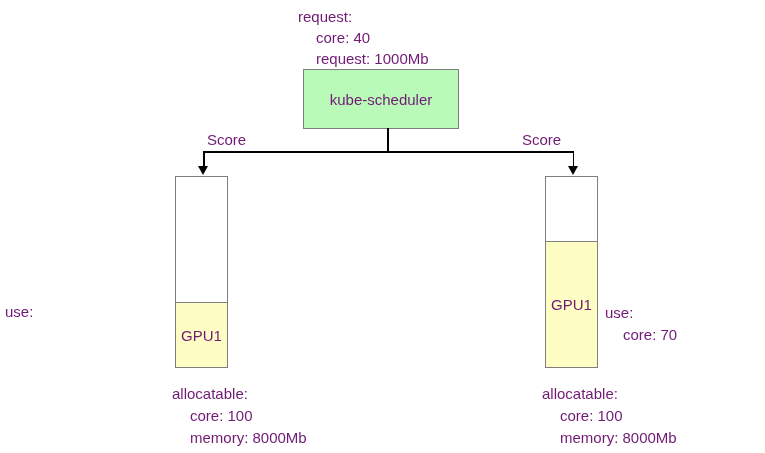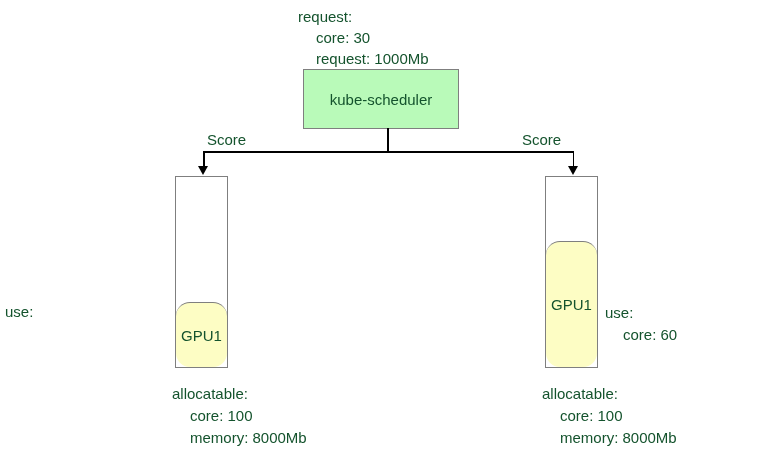--- a/index.html
+++ b/index.html
@@ -1,19 +1,19 @@
 <!DOCTYPE html>
 <html style="--scheduler-fill: #b9fab9; --usage-fill: #fdfdc4; --box-border: #7f7f7f; --connector: #000000;"><head>
 <meta charset="utf-8">
 <style>
   html,body{margin:0;padding:0;background:#fff;}
   #canvas{
     position:relative;width:765px;height:453px;background:#ffffff;
     font-family:"Liberation Sans","DejaVu Sans",sans-serif;
-    font-size:15px;color:#14532d;overflow:hidden;
+    font-size:15px;color:#701a75;overflow:hidden;
   }
   .abs{position:absolute;}
   .textblock{line-height:21px;white-space:nowrap;}
   .textblock .indent{padding-left:18px;}
   .textblock.wide{line-height:22px;}
   
   .scheduler{
     left:303px;top:69px;width:154px;height:58px;
     background:var(--scheduler-fill,#b9fab9);
     border:1px solid var(--box-border,#7f7f7f);
@@ -40,39 +40,39 @@
   .node{
     width:51px;height:190px;top:176px;
     background:#ffffff;border:1px solid var(--box-border,#7f7f7f);
   }
   .nodeL{left:175px;}
   .nodeR{left:545px;}
   .usage{
     position:absolute;left:0;right:0;bottom:0;
     background:var(--usage-fill,#fdfdc4);
     border-top:1px solid var(--box-border,#7f7f7f);
-    display:flex;align-items:center;justify-content:center;border-radius:14px;
+    display:flex;align-items:center;justify-content:center;
   }
   .nodeL .usage{height:64px;}
   .nodeR .usage{height:125px;}
   
   .request{left:298px;top:6px;}
   .useL{left:5px;top:301px;}
   .useR{left:605px;top:302px;}
   .allocL{left:172px;top:383px;}
   .allocR{left:542px;top:383px;}
 </style>
 </head>
 <body>
 
 <div id="canvas">
 
   <div class="abs textblock request">
     <div>request:</div>
-    <div class="indent">core: 30</div>
+    <div class="indent">core: 40</div>
     <div class="indent">request: 1000Mb</div>
   </div>
 
   <div class="abs scheduler">
     <span>kube-scheduler</span>
   </div>
 
   <div class="abs line stem"></div>
   <div class="abs line hline"></div>
   <div class="abs line dropL"></div>
@@ -94,21 +94,21 @@
       <span>GPU1</span>
     </div>
   </div>
 
   <div class="abs textblock wide useL">
     <div>use:</div>
   </div>
 
   <div class="abs textblock wide useR">
     <div>use:</div>
-    <div class="indent">core: 60</div>
+    <div class="indent">core: 70</div>
   </div>
 
   <div class="abs textblock wide allocL">
     <div>allocatable:</div>
     <div class="indent">core: 100</div>
     <div class="indent">memory: 8000Mb</div>
   </div>
 
   <div class="abs textblock wide allocR">
     <div>allocatable:</div>

